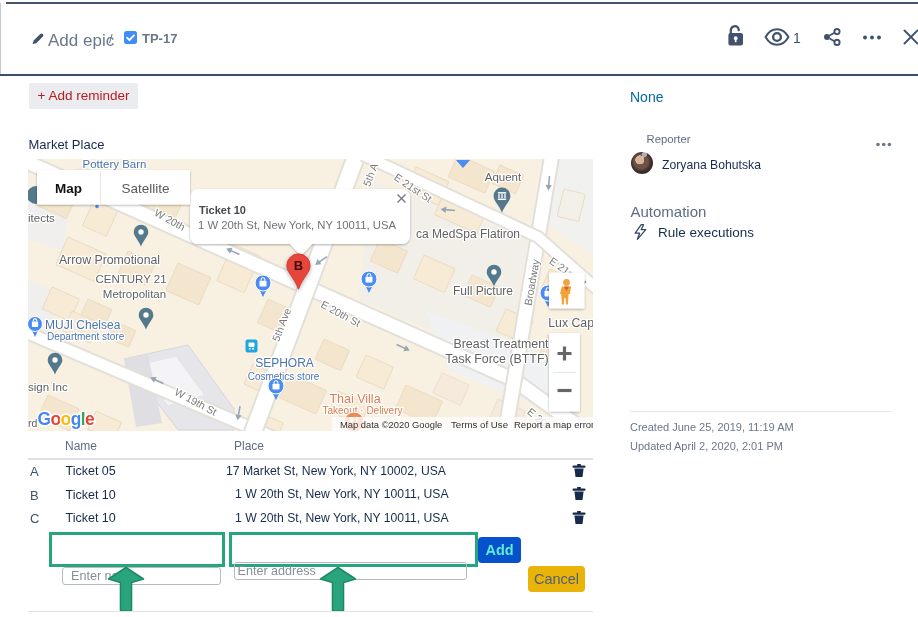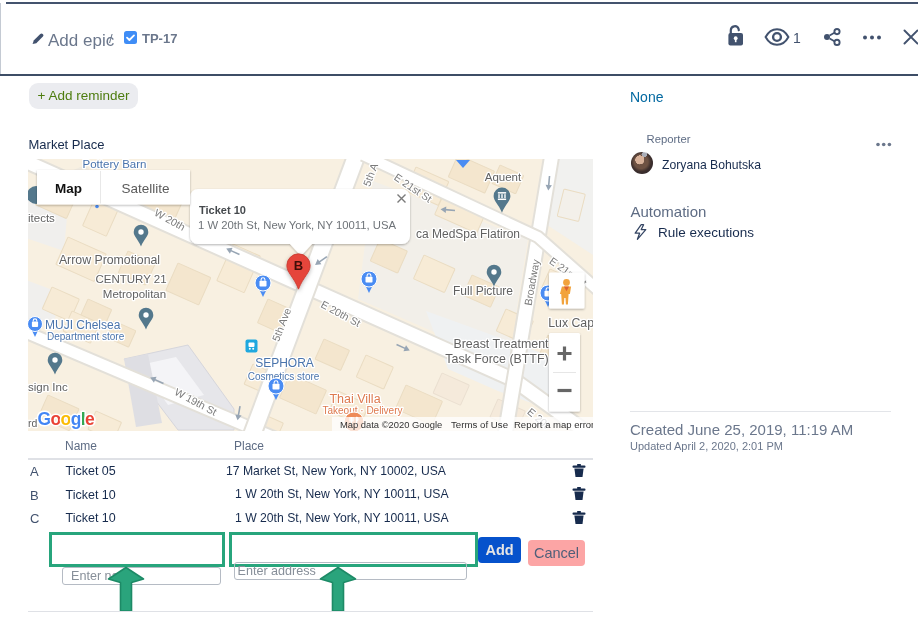--- a/index.html
+++ b/index.html
@@ -44,22 +44,22 @@
 </svg>
 <svg class="abs" style="left:861px;top:34px" width="24" height="7" viewBox="0 0 24 7">
   <circle cx="4" cy="3.5" r="2" fill="#42526E"></circle>
     <circle cx="11" cy="3.5" r="2" fill="#42526E"></circle>
     <circle cx="18" cy="3.5" r="2" fill="#42526E"></circle>
 </svg>
 <svg class="abs" style="left:903px;top:29px" width="15" height="16" viewBox="0 0 15 16">
   <path d="M1.5,1.5 L14.5,14.5 M14.5,1.5 L1.5,14.5" stroke="#42526E" stroke-width="1.9" stroke-linecap="round"></path>
 </svg>
 
-<div class="abs" style="left:29px;top:83px;width:109px;height:26px;background:#EBECF0;border-radius:9px;
-     font-size:13.5px;color:#4d7c0f;text-align:center;line-height:26px;">+ Add reminder</div>
+<div class="abs" style="left:29px;top:83px;width:109px;height:26px;background:#EBECF0;border-radius:2px;
+     font-size:13.5px;color:#b91c1c;text-align:center;line-height:26px;">+ Add reminder</div>
 
 <div class="abs" style="left:28.5px;top:137px;font-size:13px;color:#172B4D;">Market Place</div>
 <svg class="abs" style="left:875px;top:141px" width="18" height="7" viewBox="0 0 18 7">
   <circle cx="3" cy="3.5" r="1.8" fill="#6B778C"></circle>
     <circle cx="8.7" cy="3.5" r="1.8" fill="#6B778C"></circle>
     <circle cx="14.4" cy="3.5" r="1.8" fill="#6B778C"></circle>
 </svg>
 
 <div class="abs" style="left:28px;top:159px;width:565px;height:272px;overflow:hidden;">
 <svg width="565" height="272" viewBox="0 0 565 272" style="display:block">
@@ -300,22 +300,22 @@
  </defs>
 </svg>
 
 <div class="abs" style="left:49px;top:532px;width:176px;height:35px;border:3.5px solid #27A57C;box-sizing:border-box;"></div>
 <div class="abs" style="left:229px;top:532px;width:249px;height:35px;border:3.5px solid #27A57C;box-sizing:border-box;"></div>
 <div class="abs" style="left:62px;top:567px;width:159px;height:17.5px;border:1px solid #B5BBC4;border-radius:3px;box-sizing:border-box;
      font-size:12.6px;color:#878F99;line-height:16px;padding-left:8px;">Enter name</div>
 <div class="abs" style="left:233.5px;top:541.5px;width:233px;height:18px;border:1px solid #B5BBC4;border-radius:3px;box-sizing:border-box;
      font-size:12.6px;color:#878F99;line-height:16.5px;padding-left:3px;margin-top:20px;">Enter address</div>
 <div class="abs" style="left:478px;top:537px;width:43px;height:26px;background:#0652CC;border-radius:4px;
-     color:#e5e5e5;font-size:14.5px;font-weight:bold;text-align:center;line-height:26px;">Add</div>
-<div class="abs" style="left:528px;top:540px;width:57px;height:26px;background:#fca5a5;border-radius:4px;
+     color:#5eead4;font-size:14.5px;font-weight:bold;text-align:center;line-height:26px;">Add</div>
+<div class="abs" style="left:528px;top:566px;width:57px;height:26px;background:#eab308;border-radius:4px;
      color:#505F79;font-size:14.5px;text-align:center;line-height:26px;">Cancel</div>
 
 <svg class="abs" style="left:105px;top:566px" width="42" height="46" viewBox="0 0 42 46">
   <path d="M21,1.5 L38.5,13 L26.5,16.5 L26.5,45 L15.5,45 L15.5,16.5 L3.5,13 Z" fill="#2AA47C" stroke="#1D8A66" stroke-width="1.6" stroke-linejoin="round"></path>
 </svg>
 <svg class="abs" style="left:317px;top:566px" width="42" height="46" viewBox="0 0 42 46">
   <path d="M21,1.5 L38.5,13 L26.5,16.5 L26.5,45 L15.5,45 L15.5,16.5 L3.5,13 Z" fill="#2AA47C" stroke="#1D8A66" stroke-width="1.6" stroke-linejoin="round"></path>
 </svg>
 
 <div class="abs" style="left:28px;top:611px;width:565px;height:1px;background:#DFE1E6;"></div>
@@ -324,14 +324,14 @@
 <div class="abs" style="left:630.5px;top:132.5px;font-size:11.3px;color:#5E6C84;margin-left:16px;">Reporter</div>
 <div class="abs" style="left:631px;top:152px;width:22px;height:22px;border-radius:50%;
      background:radial-gradient(circle at 40% 36%, #D8B29A 0 23%, rgba(0,0,0,0) 24%),radial-gradient(circle at 60% 12%, #AAAEB8 0 11%, rgba(0,0,0,0) 12%),radial-gradient(circle at 46% 44%, #6E5243 0 40%, #3D2F2D 58%, #27222B 100%);"></div>
 <div class="abs" style="left:662px;top:157.5px;font-size:12.2px;color:#172B4D;">Zoryana Bohutska</div>
 <div class="abs" style="left:630.5px;top:202.5px;font-size:15px;color:#5E6C84;">Automation</div>
 <svg class="abs" style="left:634px;top:224px" width="13" height="16" viewBox="0 0 13 16">
   <path d="M7.2,0.7 L1.2,9.2 H5.6 L3.4,15.3 L11.8,5.6 H7.2 L9.6,0.7 Z" fill="none" stroke="#344563" stroke-width="1.25" stroke-linejoin="round"></path>
 </svg>
 <div class="abs" style="left:658px;top:225px;font-size:13.5px;color:#172B4D;">Rule executions</div>
 <div class="abs" style="left:630px;top:411px;width:261px;height:1px;background:#E3E5E9;"></div>
-<div class="abs" style="left:630px;top:420.5px;font-size:15px;color:#6B778C;">Created June 25, 2019, 11:19 AM</div>
+<div class="abs" style="left:630px;top:420.5px;font-size:11px;color:#6B778C;">Created June 25, 2019, 11:19 AM</div>
 <div class="abs" style="left:630px;top:440px;font-size:11px;color:#6B778C;">Updated April 2, 2020, 2:01 PM</div>
 
 </body></html>

